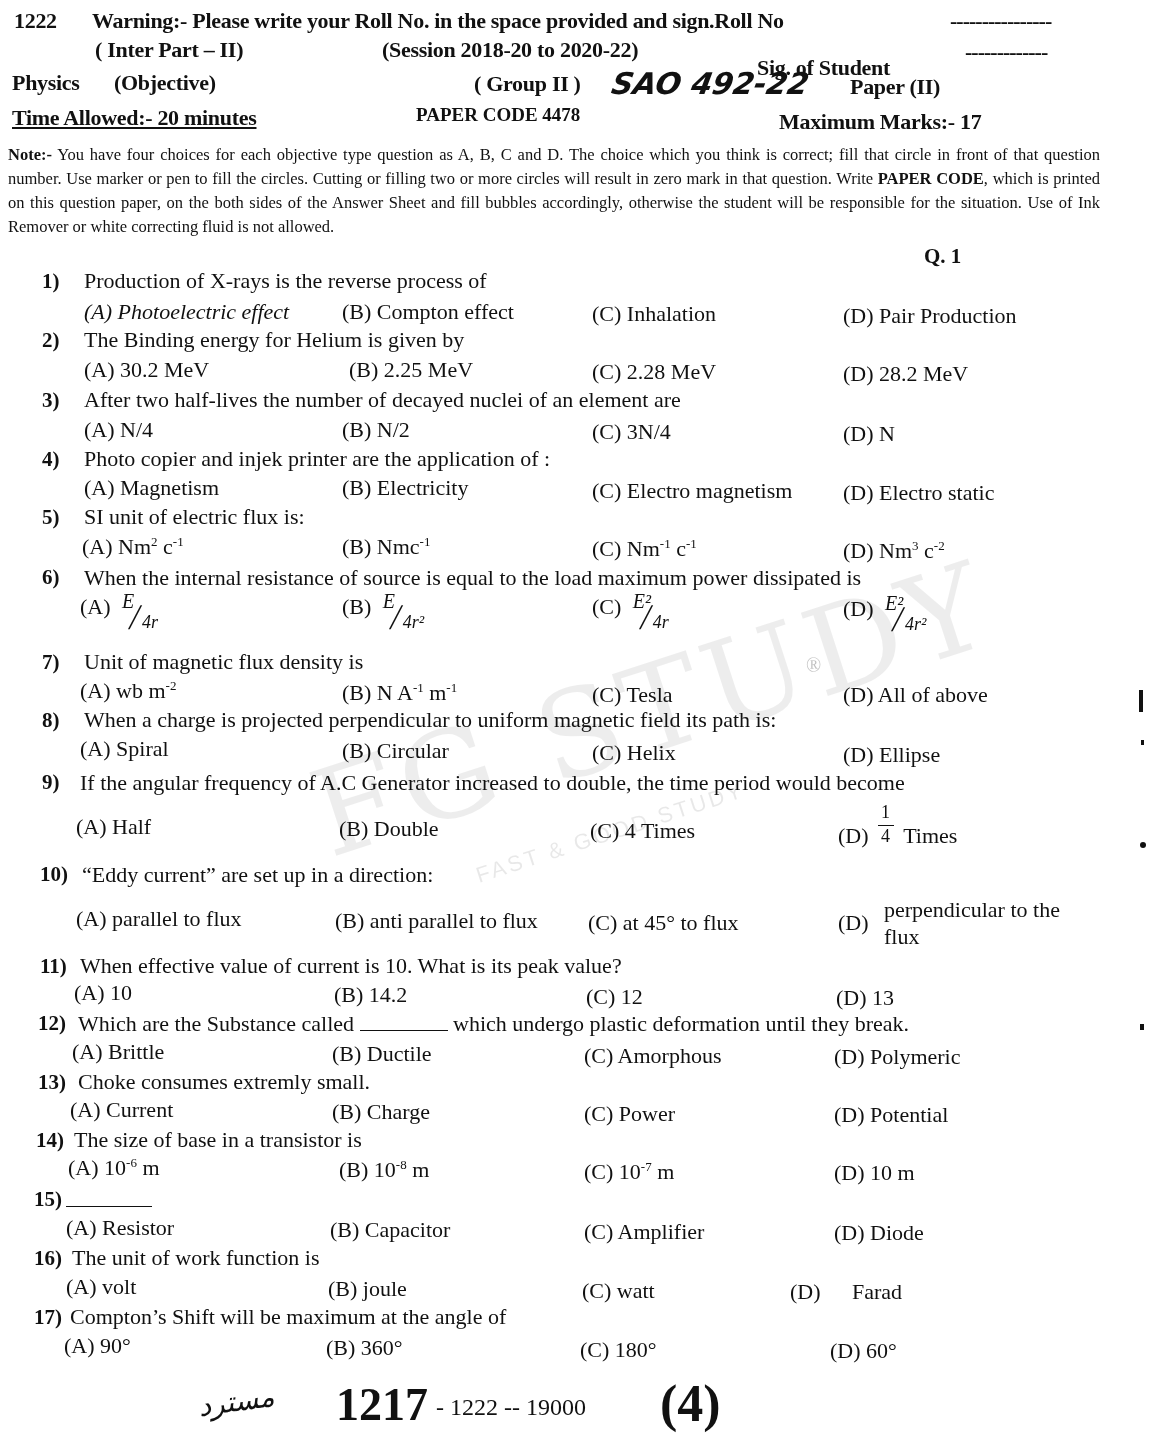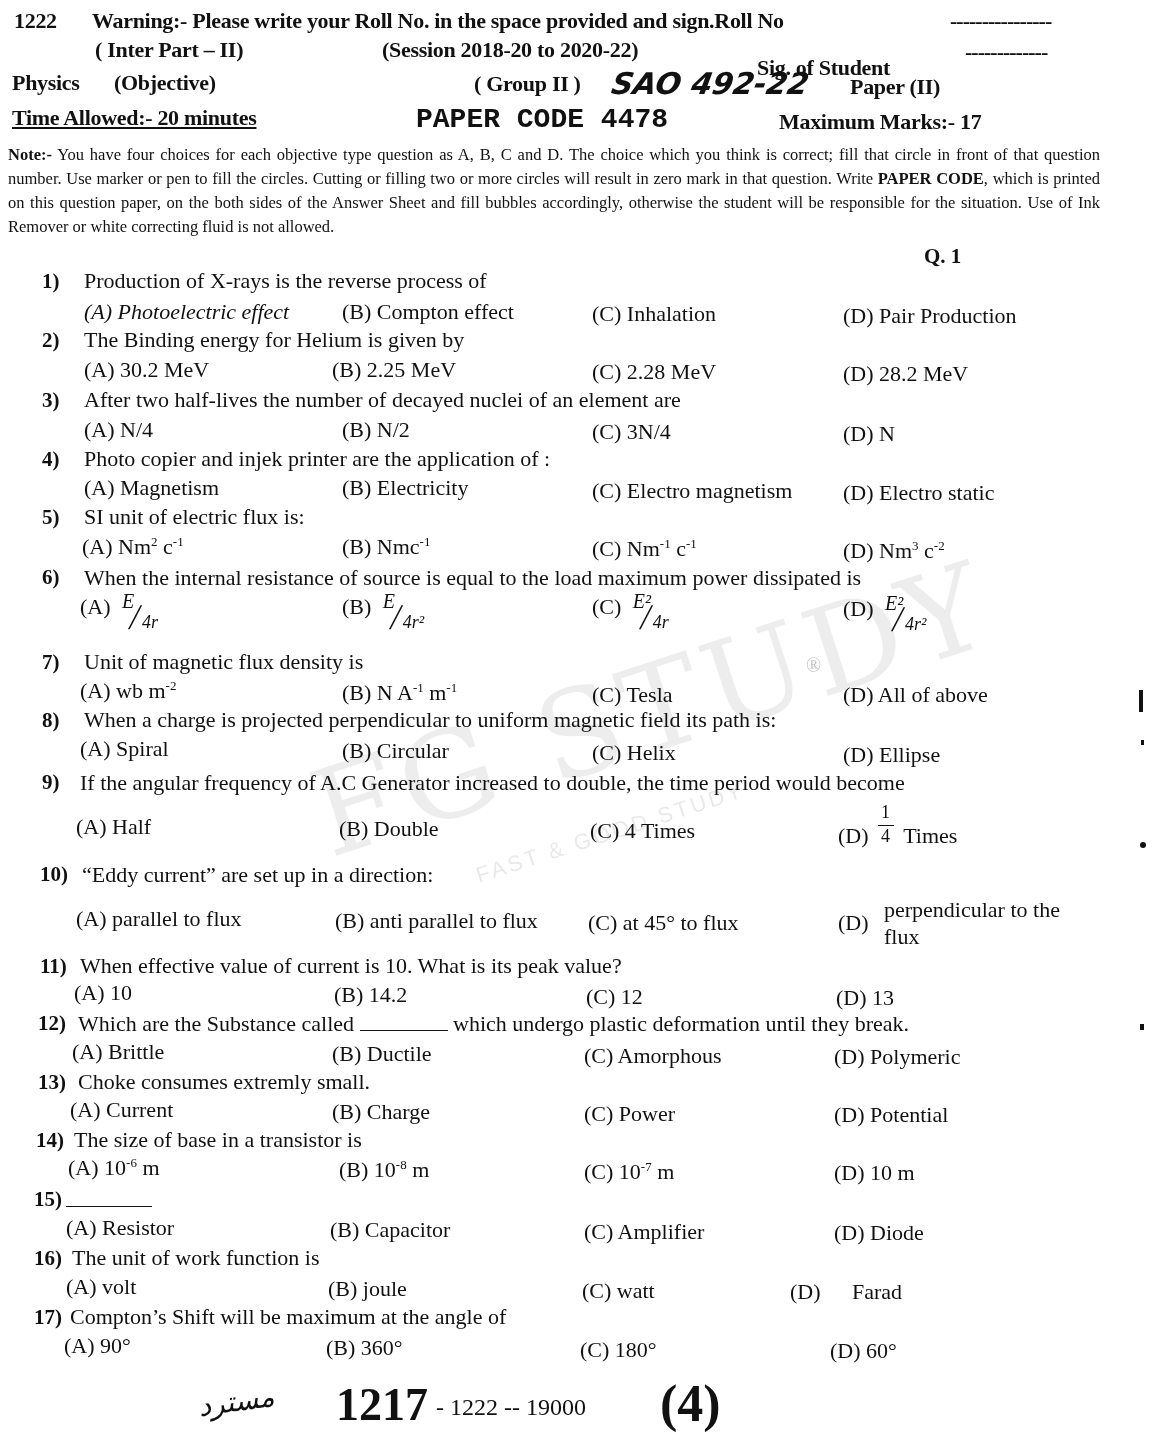--- a/index.html
+++ b/index.html
@@ -1,19 +1,19 @@
 <!DOCTYPE html>
 <html><head>
 <meta charset="utf-8">
 <style>
   html, body { margin:0; padding:0; background:#ffffff; }
   body { width:1159px; height:1447px; position:relative; overflow:hidden; color:#111; font-family:"Liberation Serif", serif; }
   .abs { position:absolute; white-space:nowrap; }
   .hdr { font-size:22px; font-weight:bold; font-family:"Liberation Serif", serif; letter-spacing:-0.3px; }
-  .code { font-family:Liberation Mono, monospace; font-weight:bold; font-size:28px; }
+  .code { font-family:Liberation Serif, serif; font-weight:bold; font-size:19px; }
   .handwriting { font-family:"DejaVu Sans", sans-serif; font-weight:bold; font-style:italic; font-size:30px; transform:skewX(-10deg); }
   .note { position:absolute; left:8px; top:143px; width:1092px; font-size:16.5px; line-height:24px; text-align:justify; font-family:"Liberation Serif", serif; }
   .note b { font-weight:bold; }
   .q1 { font-size:21px; font-weight:bold; }
   .qnum { position:absolute; font-size:21px; font-weight:bold; text-align:right; }
   .qtext { position:absolute; font-size:22px; white-space:nowrap; }
   .opt { position:absolute; font-size:22px; white-space:nowrap; }
   sup { font-size:13px; vertical-align:super; line-height:0; }
   .frac { display:inline-block; position:relative; width:60px; height:40px; vertical-align:top; font-style:italic; }
   .frac .n { position:absolute; left:6px; top:-4px; font-size:20px; }
@@ -66,21 +66,21 @@
     <div class="opt" style="left:84px;top:299px;font-style:italic;">(A) Photoelectric effect</div>
     <div class="opt" style="left:342px;top:299px;">(B) Compton effect</div>
     <div class="opt" style="left:592px;top:301px;">(C) Inhalation</div>
     <div class="opt" style="left:843px;top:303px;">(D) Pair Production</div>
   </div>
 
   <div>
     <div class="qnum" style="left:42px;top:328px;">2)</div>
     <div class="qtext" style="left:84px;top:327px;">The Binding energy for Helium is given by</div>
     <div class="opt" style="left:84px;top:357px;">(A) 30.2 MeV</div>
-    <div class="opt" style="left:332px;top:357px;text-align:center;">(B) 2.25 MeV</div>
+    <div class="opt" style="left:349px;top:357px;text-align:center;">(B) 2.25 MeV</div>
     <div class="opt" style="left:592px;top:359px;">(C) 2.28 MeV</div>
     <div class="opt" style="left:843px;top:361px;text-align:center;">(D) 28.2 MeV</div>
   </div>
 
   <div>
     <div class="qnum" style="left:42px;top:388px;">3)</div>
     <div class="qtext" style="left:84px;top:387px;">After two half-lives the number of decayed nuclei of an element are</div>
     <div class="opt" style="left:84px;top:417px;">(A) N/4</div>
     <div class="opt" style="left:342px;top:417px;">(B) N/2</div>
     <div class="opt" style="left:592px;top:419px;">(C) 3N/4</div>

